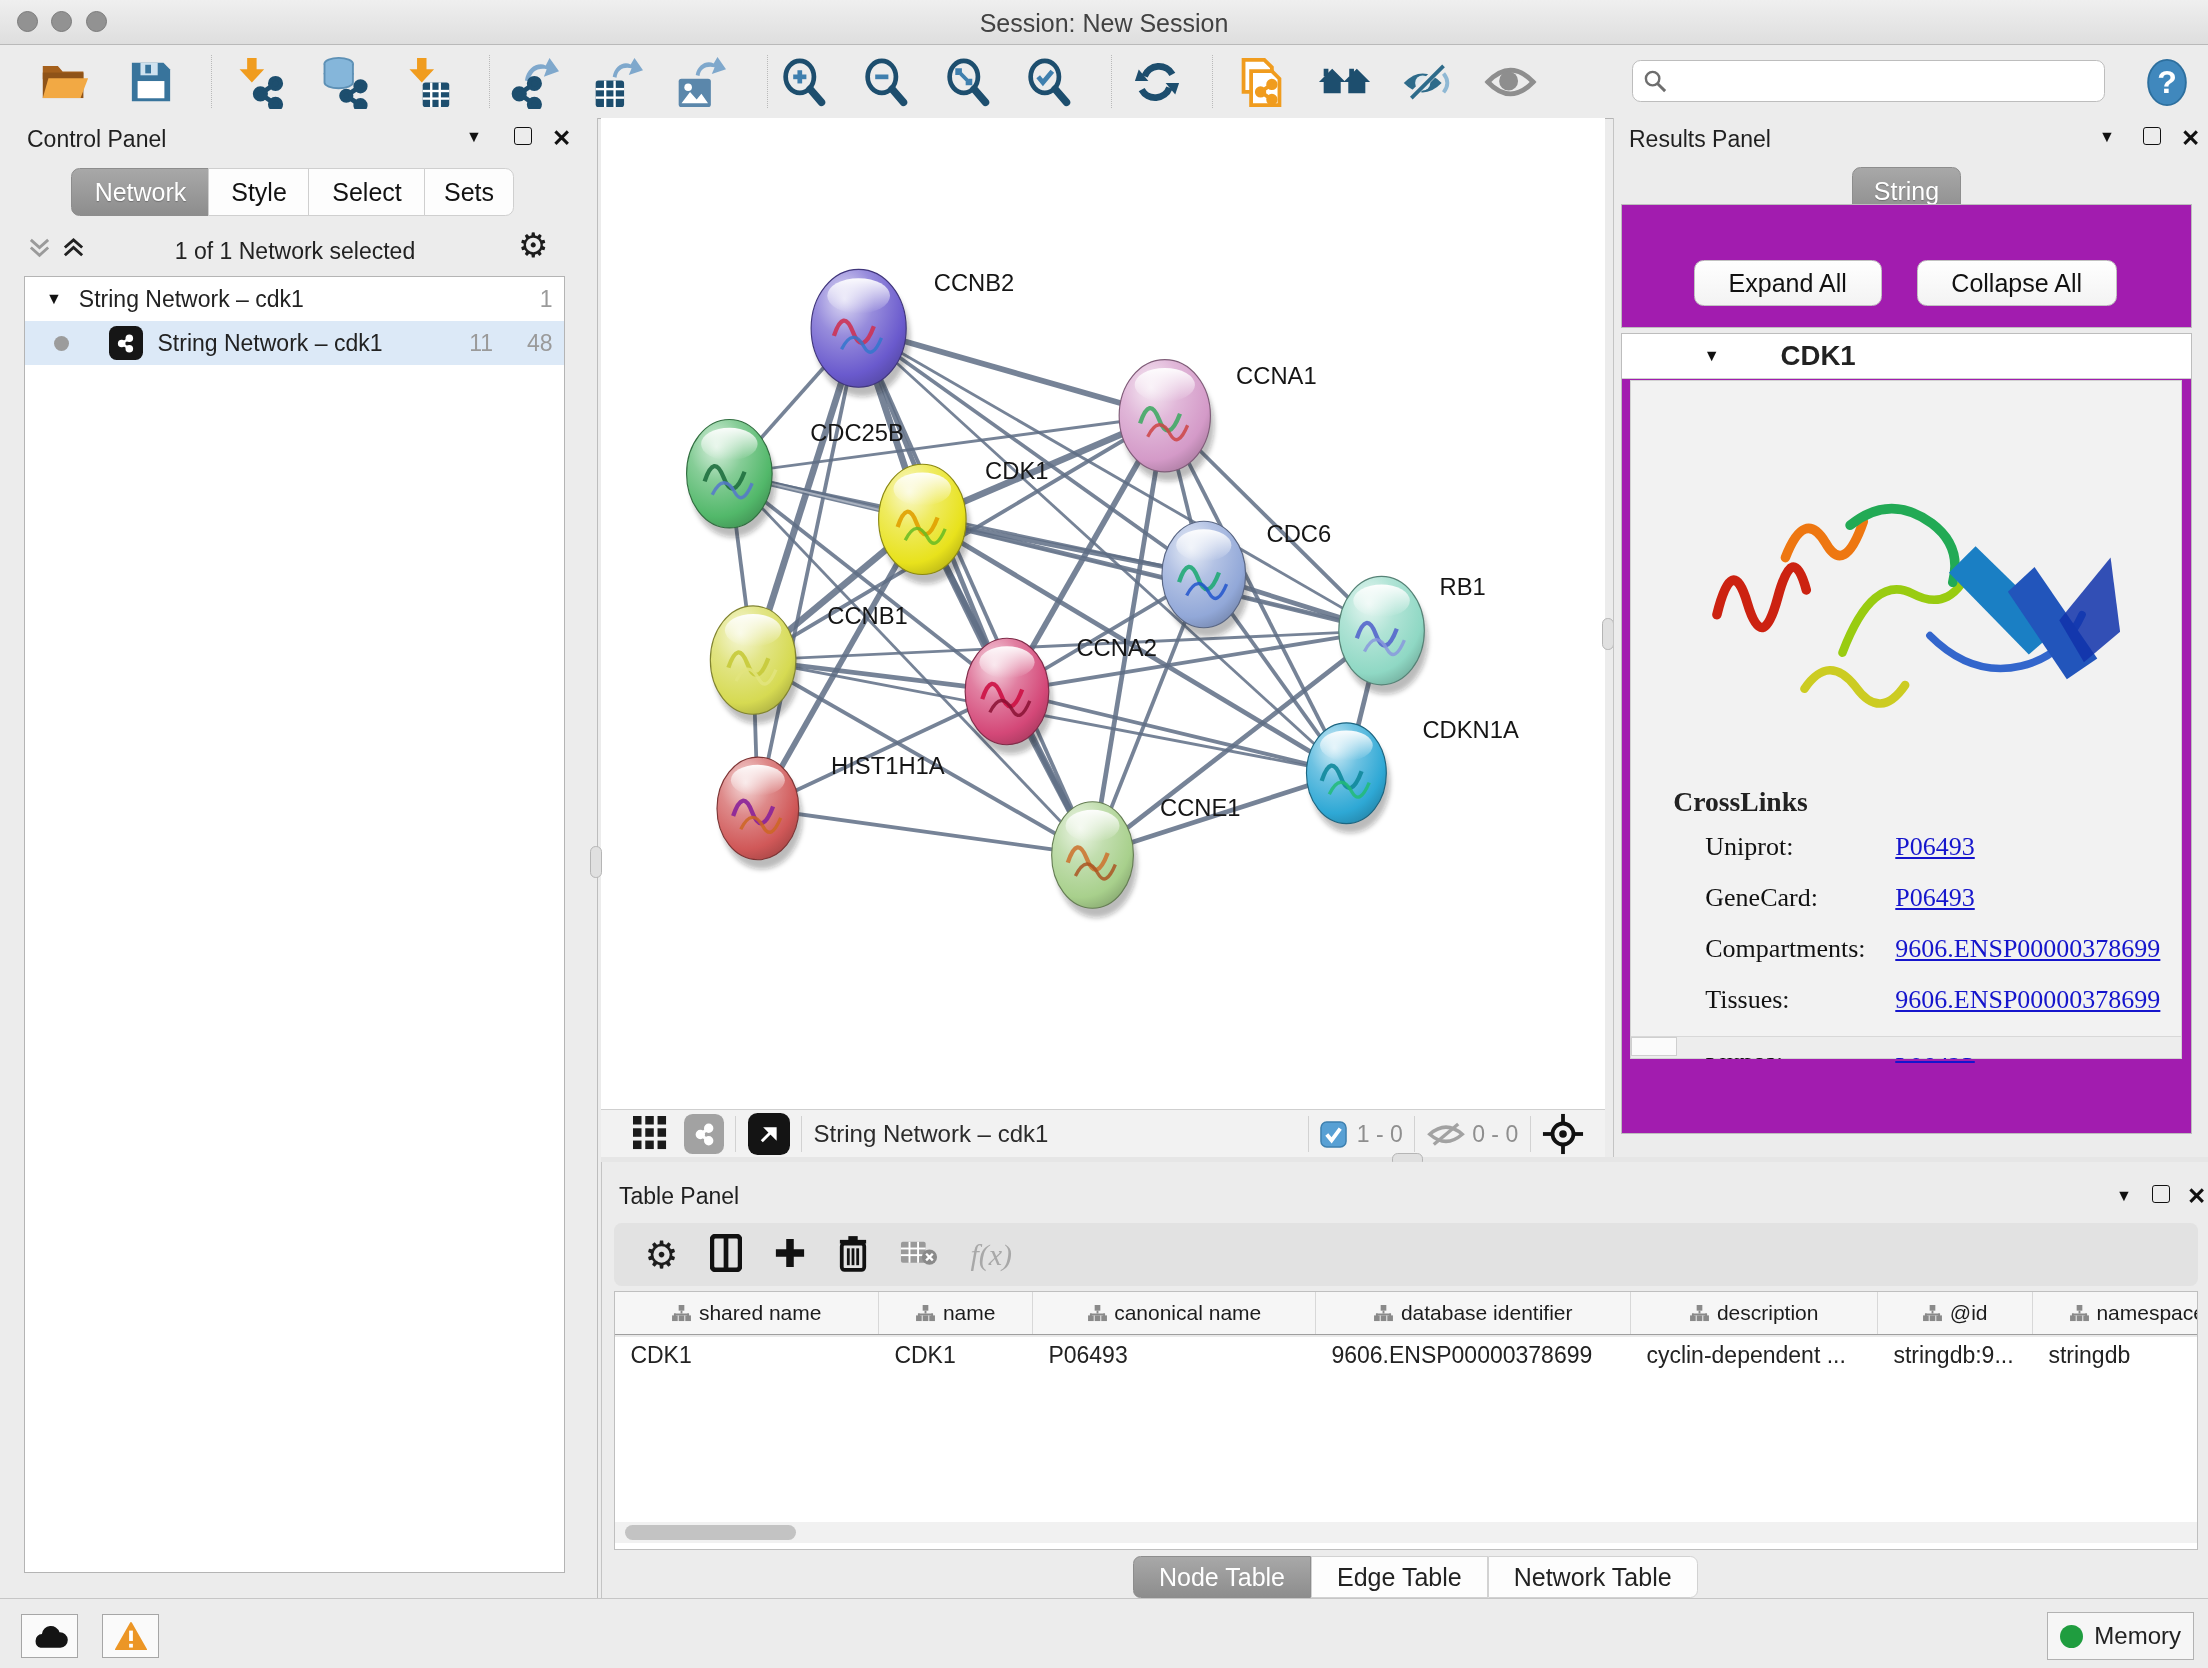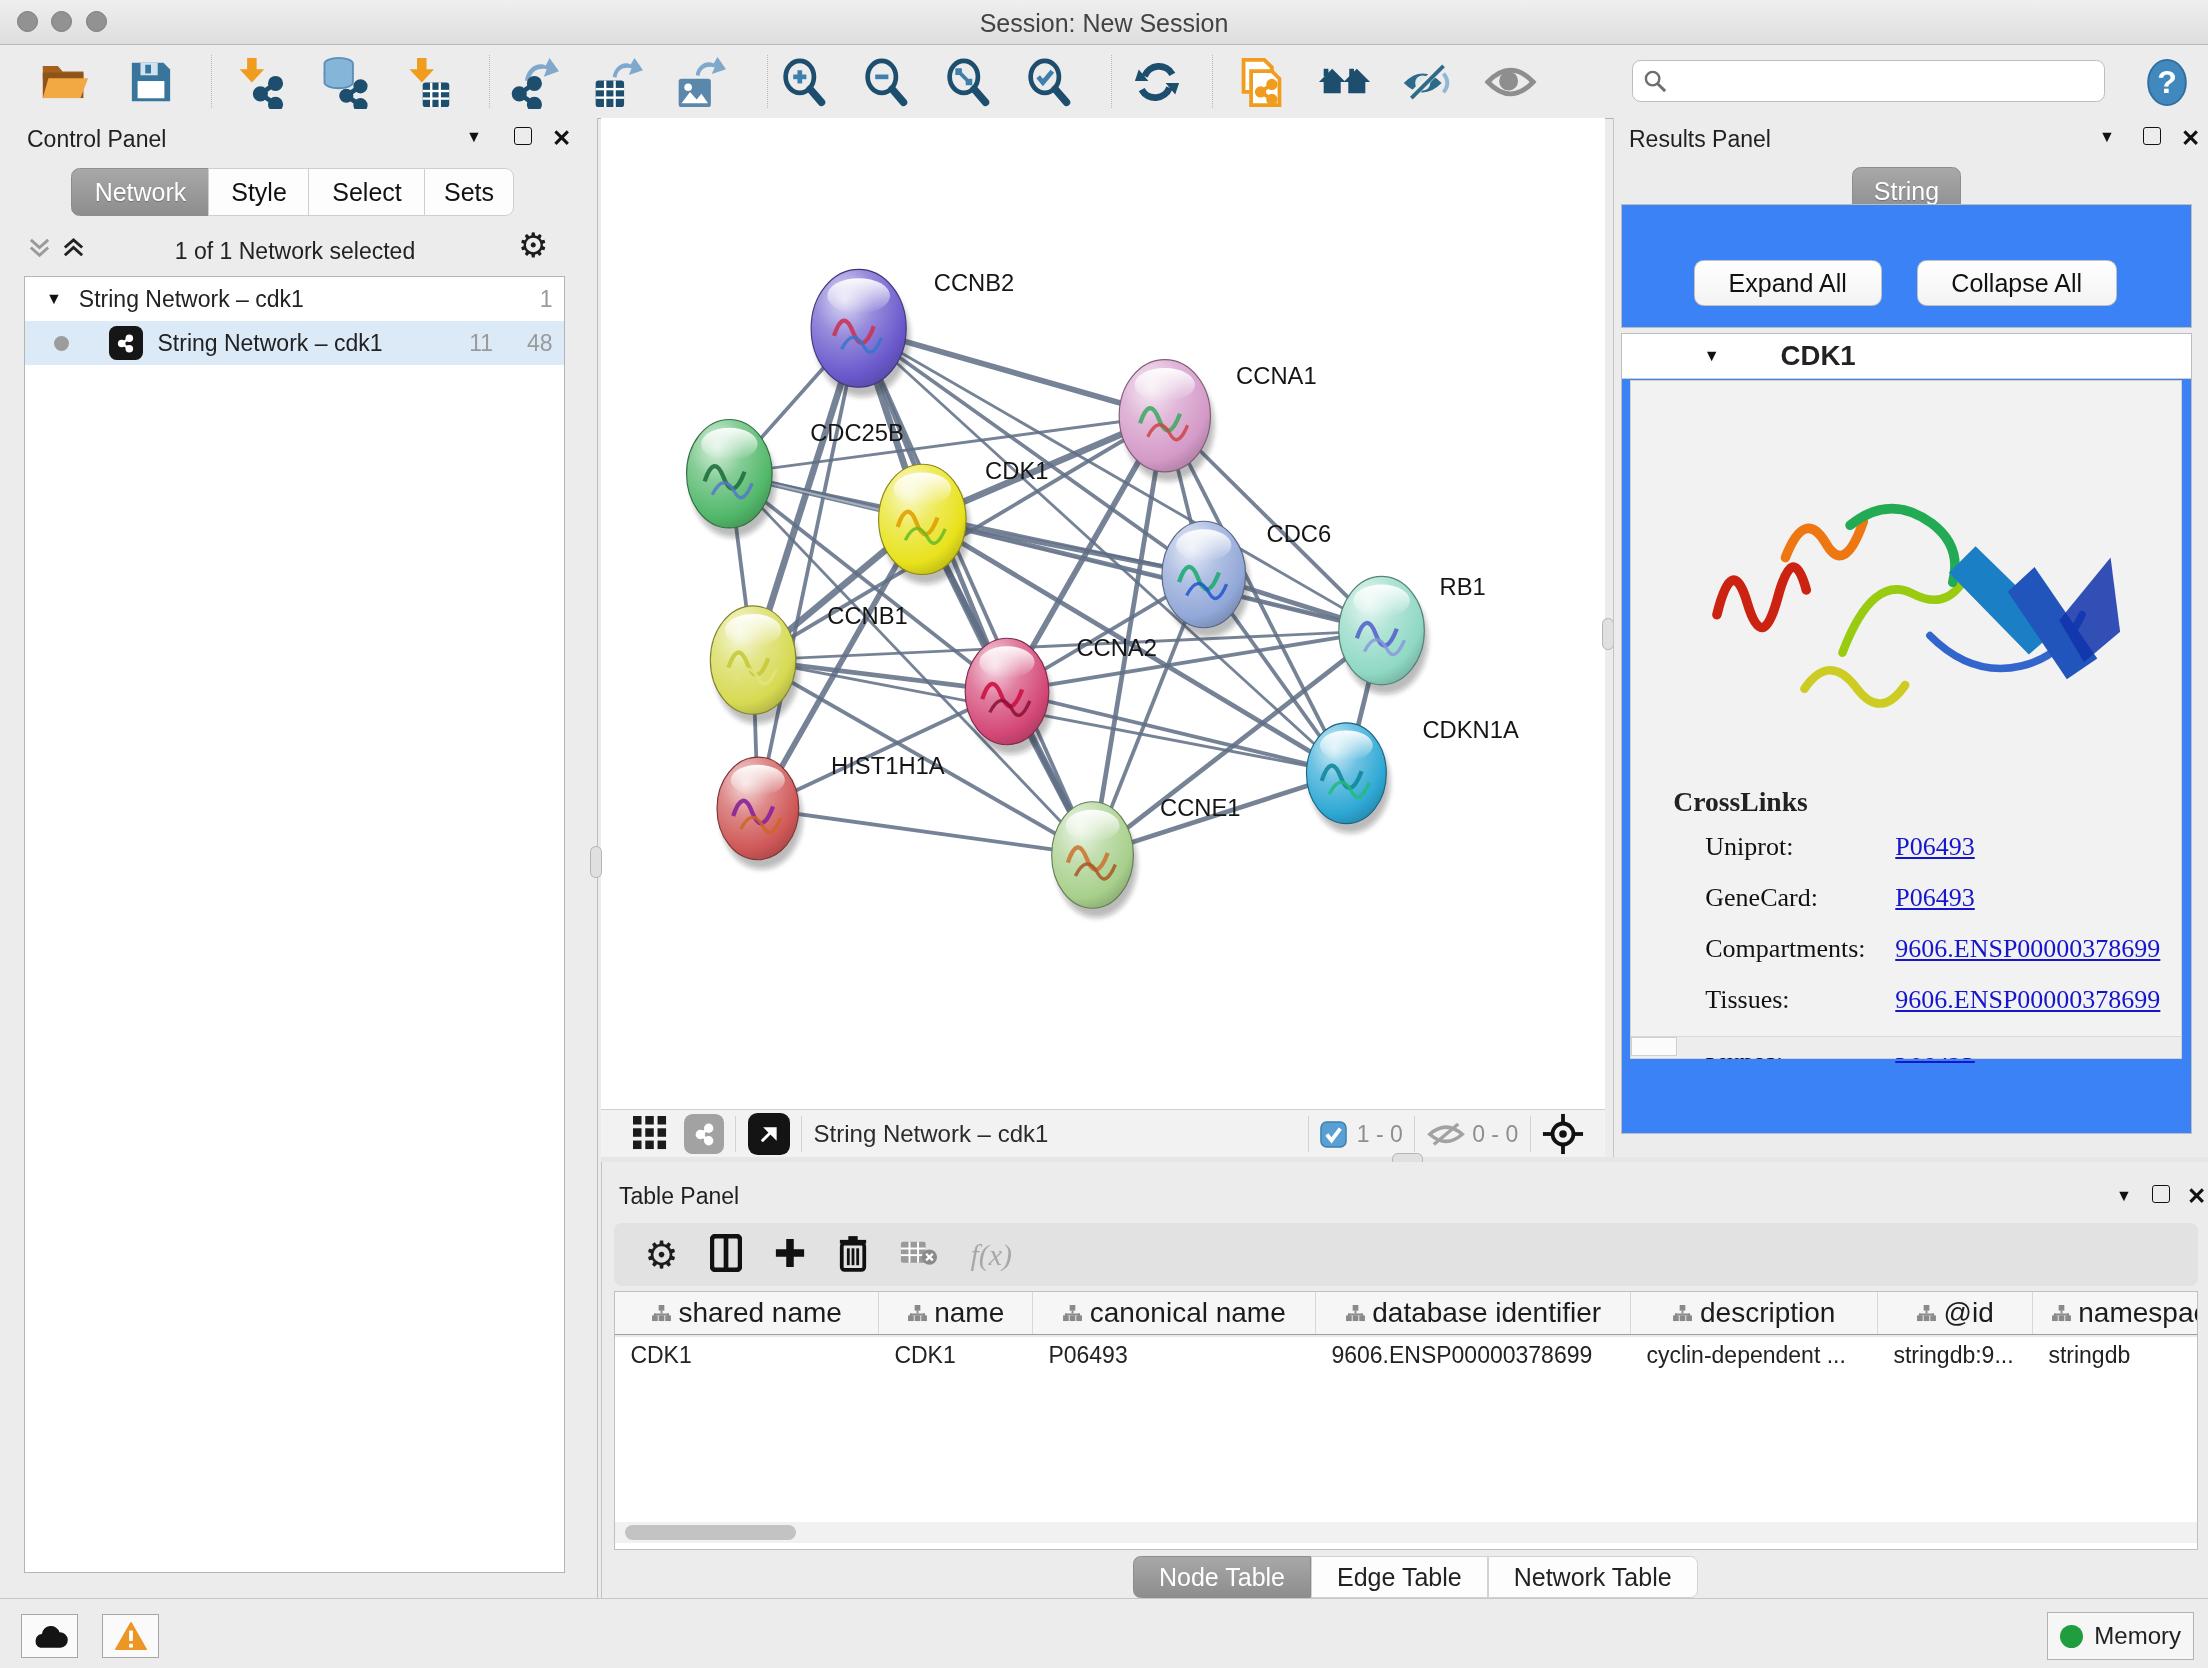--- a/index.html
+++ b/index.html
@@ -32,31 +32,31 @@
   .netview{left:601px;top:118px;width:1004px;height:991px;background:#ffffff;text-decoration:underline;}
   .netfooter{left:601px;top:1109px;width:1004px;height:48px;background:#f2f2f2;border-top:1px solid #cfcfcf;display:flex;align-items:center;}
   .fsep{width:0;height:36px;border-left:1px solid #d2d2d2;margin:0 11.4px;}
   .ftext{font-size:24px;color:#2b2b2b;}
   .fgray{font-size:23px;color:#8e8e8e;}
   
   .hsplit{left:601px;top:1157px;width:1607px;height:5.7px;background:#e6e6e6;}
   .handle{background:#e0e0e0;border:1px solid #b5b5b5;border-radius:5.7px;}
   
   .rpanel{left:1613px;top:118px;width:595px;height:1039px;background:#ececec;border-left:1px solid #c4c4c4;}
-  .rbox{border:1.9px solid #bdbdbd;background:#3b82f6;}
+  .rbox{border:1.9px solid #bdbdbd;background:#a21caf;}
   .btn{background:linear-gradient(#ffffff,#f3f3f3);border:1px solid #c2c2c2;border-radius:9.5px;font-size:25px;color:#111;display:flex;align-items:center;justify-content:center;}
   .serif{font-family:"Liberation Serif","DejaVu Serif",serif;}
   .xlink{color:#1515cc;text-decoration:underline;font-size:26px;}
   .xlabel{font-size:26px;color:#111;}
   
   .tpanel{left:601px;top:1162px;width:1607px;height:436px;background:#ececec;border-left:1px solid #c4c4c4;}
   .ttoolbar{left:12.4px;top:61px;width:1584px;height:63px;background:#e2e2e2;border-radius:7.6px;display:flex;align-items:center;gap:32px;padding-left:30px;box-sizing:border-box;}
   .table{left:12.4px;top:129px;width:1584px;height:259px;background:#fff;border:1px solid #bfbfbf;box-sizing:border-box;overflow:hidden;}
   .thead{display:flex;height:42px;background:#f6f6f6;border-bottom:1.9px solid #9f9f9f;box-shadow:0 1.9px 0 #e8e8e8;}
-  .th{display:flex;align-items:center;justify-content:center;gap:7.6px;font-size:28px;color:#1c1c1c;border-right:1px solid #d8d8d8;box-sizing:border-box;overflow:hidden;white-space:nowrap;flex:none;}
+  .th{display:flex;align-items:center;justify-content:center;gap:7.6px;font-size:21px;color:#1c1c1c;border-right:1px solid #d8d8d8;box-sizing:border-box;overflow:hidden;white-space:nowrap;flex:none;}
   .trowd{display:flex;height:40px;align-items:center;}
   .td{font-size:23px;padding-left:15px;box-sizing:border-box;overflow:hidden;white-space:nowrap;flex:none;}
   .btabs{position:absolute;top:394px;left:531px;display:flex;}
   .btab{height:40px;padding:0 25px;display:flex;align-items:center;font-size:25px;background:#fdfdfd;border:1px solid #d2d2d2;}
   .btab.sel{background:linear-gradient(#a8a8a8,#8d8d8d);color:#fff;border-color:#8d8d8d;}
   
   .statusbar{left:0;top:1598px;width:2208px;height:70px;background:#ececec;border-top:1px solid #c6c6c6;}
   .sbtn{width:55px;height:42px;background:#fafafa;border:1.9px solid #a6a6a6;display:flex;align-items:center;justify-content:center;}
   .membtn{left:2047px;top:13.3px;width:145px;height:46px;background:#f6f6f6;border:1.9px solid #b2b2b2;display:flex;align-items:center;justify-content:center;gap:11.4px;font-size:24px;}
   .caret{font-size:16px;color:#111;}

